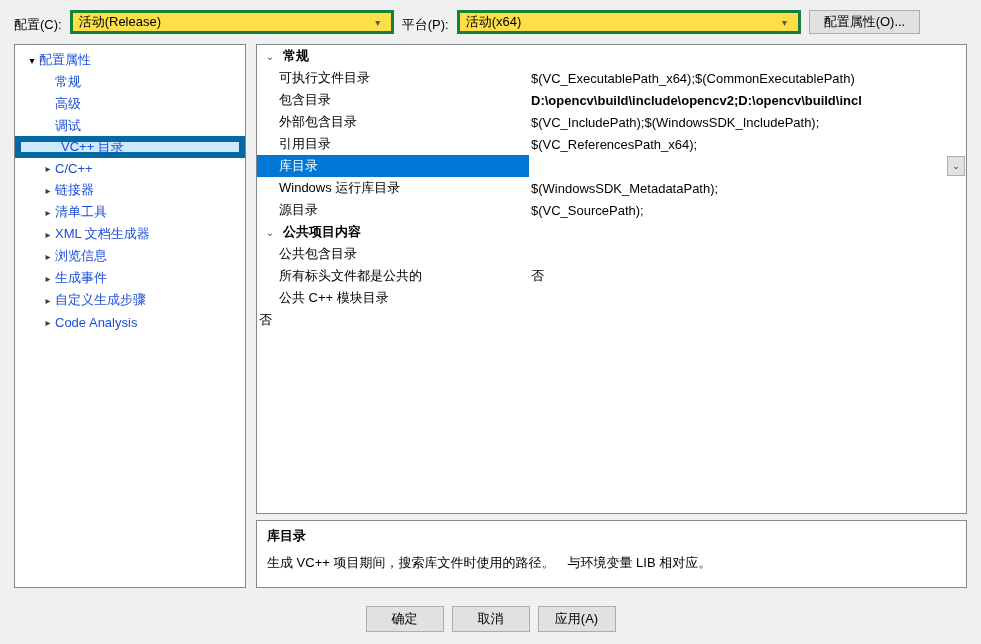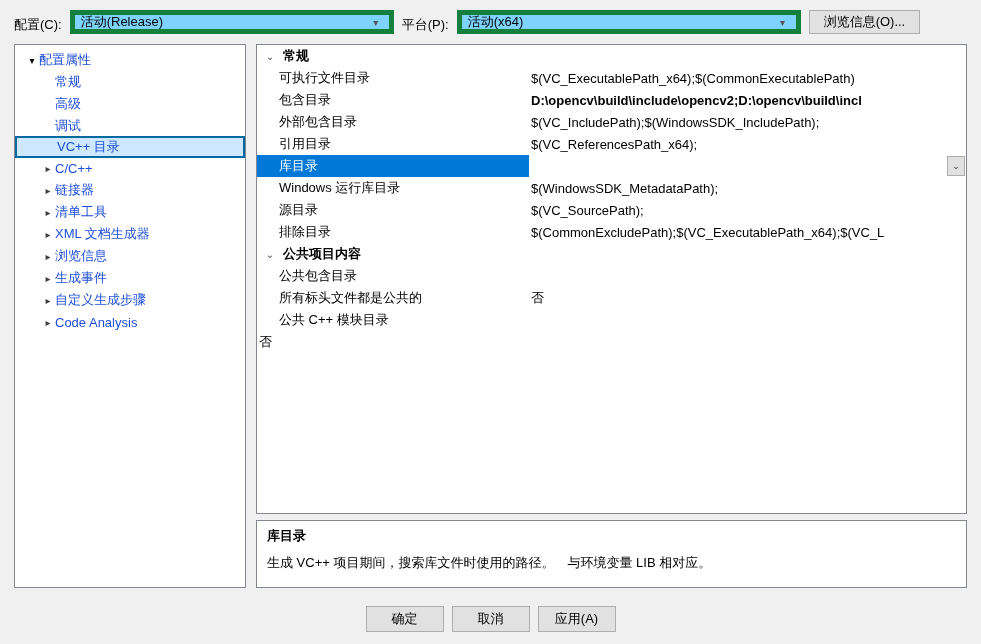--- a/index.html
+++ b/index.html
@@ -21,22 +21,22 @@
       align-items: flex-end;
       padding: 10px 14px;
       gap: 8px;
       background: #f0f0f0;
     }
     .toolbar-label {
       color: #000;
       white-space: nowrap;
     }
     .combo {
-      background: #7dd3fc;
-      border: 5px solid #15803d;
+      background: #fde047;
+      border: 3px solid #15803d;
       height: 24px;
       display: flex;
       align-items: center;
       padding: 0 6px;
       position: relative;
       cursor: pointer;
       gap: 32px;
     }
     .combo-text {
       flex: 1;
@@ -82,21 +82,21 @@
       height: 22px;
       padding-left: 0;
       cursor: pointer;
       white-space: nowrap;
     }
     .tree-item.level-0 { padding-left: 10px; }
     .tree-item.level-1 { padding-left: 40px; }
     .tree-item.level-1.expandable { padding-left: 26px; }
     .tree-item.selected {
       background: #cde8ff;
-      border: 2px solid #0369a1;
+      border: 6px solid #0369a1;
       margin: -1px 0;
     }
     .tree-expand {
       width: 14px;
       display: inline-flex;
       align-items: center;
       justify-content: center;
       font-size: 10px;
       color: #404040;
     }
@@ -220,21 +220,21 @@
   <div class="combo config">
     <span class="combo-text">活动(Release)</span>
     <span class="combo-arrow">▾</span>
   </div>
   <span class="toolbar-label">平台(P):</span>
   <div class="combo platform">
     <span class="combo-text">活动(x64)</span>
     <span class="combo-arrow">▾</span>
   </div>
   <div class="btn">
-    <span>浏览信息(O)...</span>
+    <span>配置属性(O)...</span>
   </div>
 </div>
 
 <div class="main-area">
   <div class="tree-panel">
     <div class="tree-item level-0">
       <span class="tree-expand open">▾</span>
       <span class="tree-label">配置属性</span>
     </div>
     <div id="tree-items">
@@ -330,26 +330,20 @@
               <span class="prop-name">Windows 运行库目录</span>
             </div>
             <span class="prop-value">$(WindowsSDK_MetadataPath);</span>
           </div>
           <div class="prop-row item">
             <div class="prop-name-wrap">
               <span class="prop-name">源目录</span>
             </div>
             <span class="prop-value">$(VC_SourcePath);</span>
           </div>
-          <div class="prop-row item">
-            <div class="prop-name-wrap">
-              <span class="prop-name">排除目录</span>
-            </div>
-            <span class="prop-value">$(CommonExcludePath);$(VC_ExecutablePath_x64);$(VC_L</span>
-          </div>
           <div class="prop-row group">
             <div class="prop-name-wrap">
               <span class="prop-expand">⌄</span>
               <span class="prop-name">公共项目内容</span>
             </div>
             <span class="prop-value"></span>
           </div>
           <div class="prop-row item">
             <div class="prop-name-wrap">
               <span class="prop-name">公共包含目录</span>

